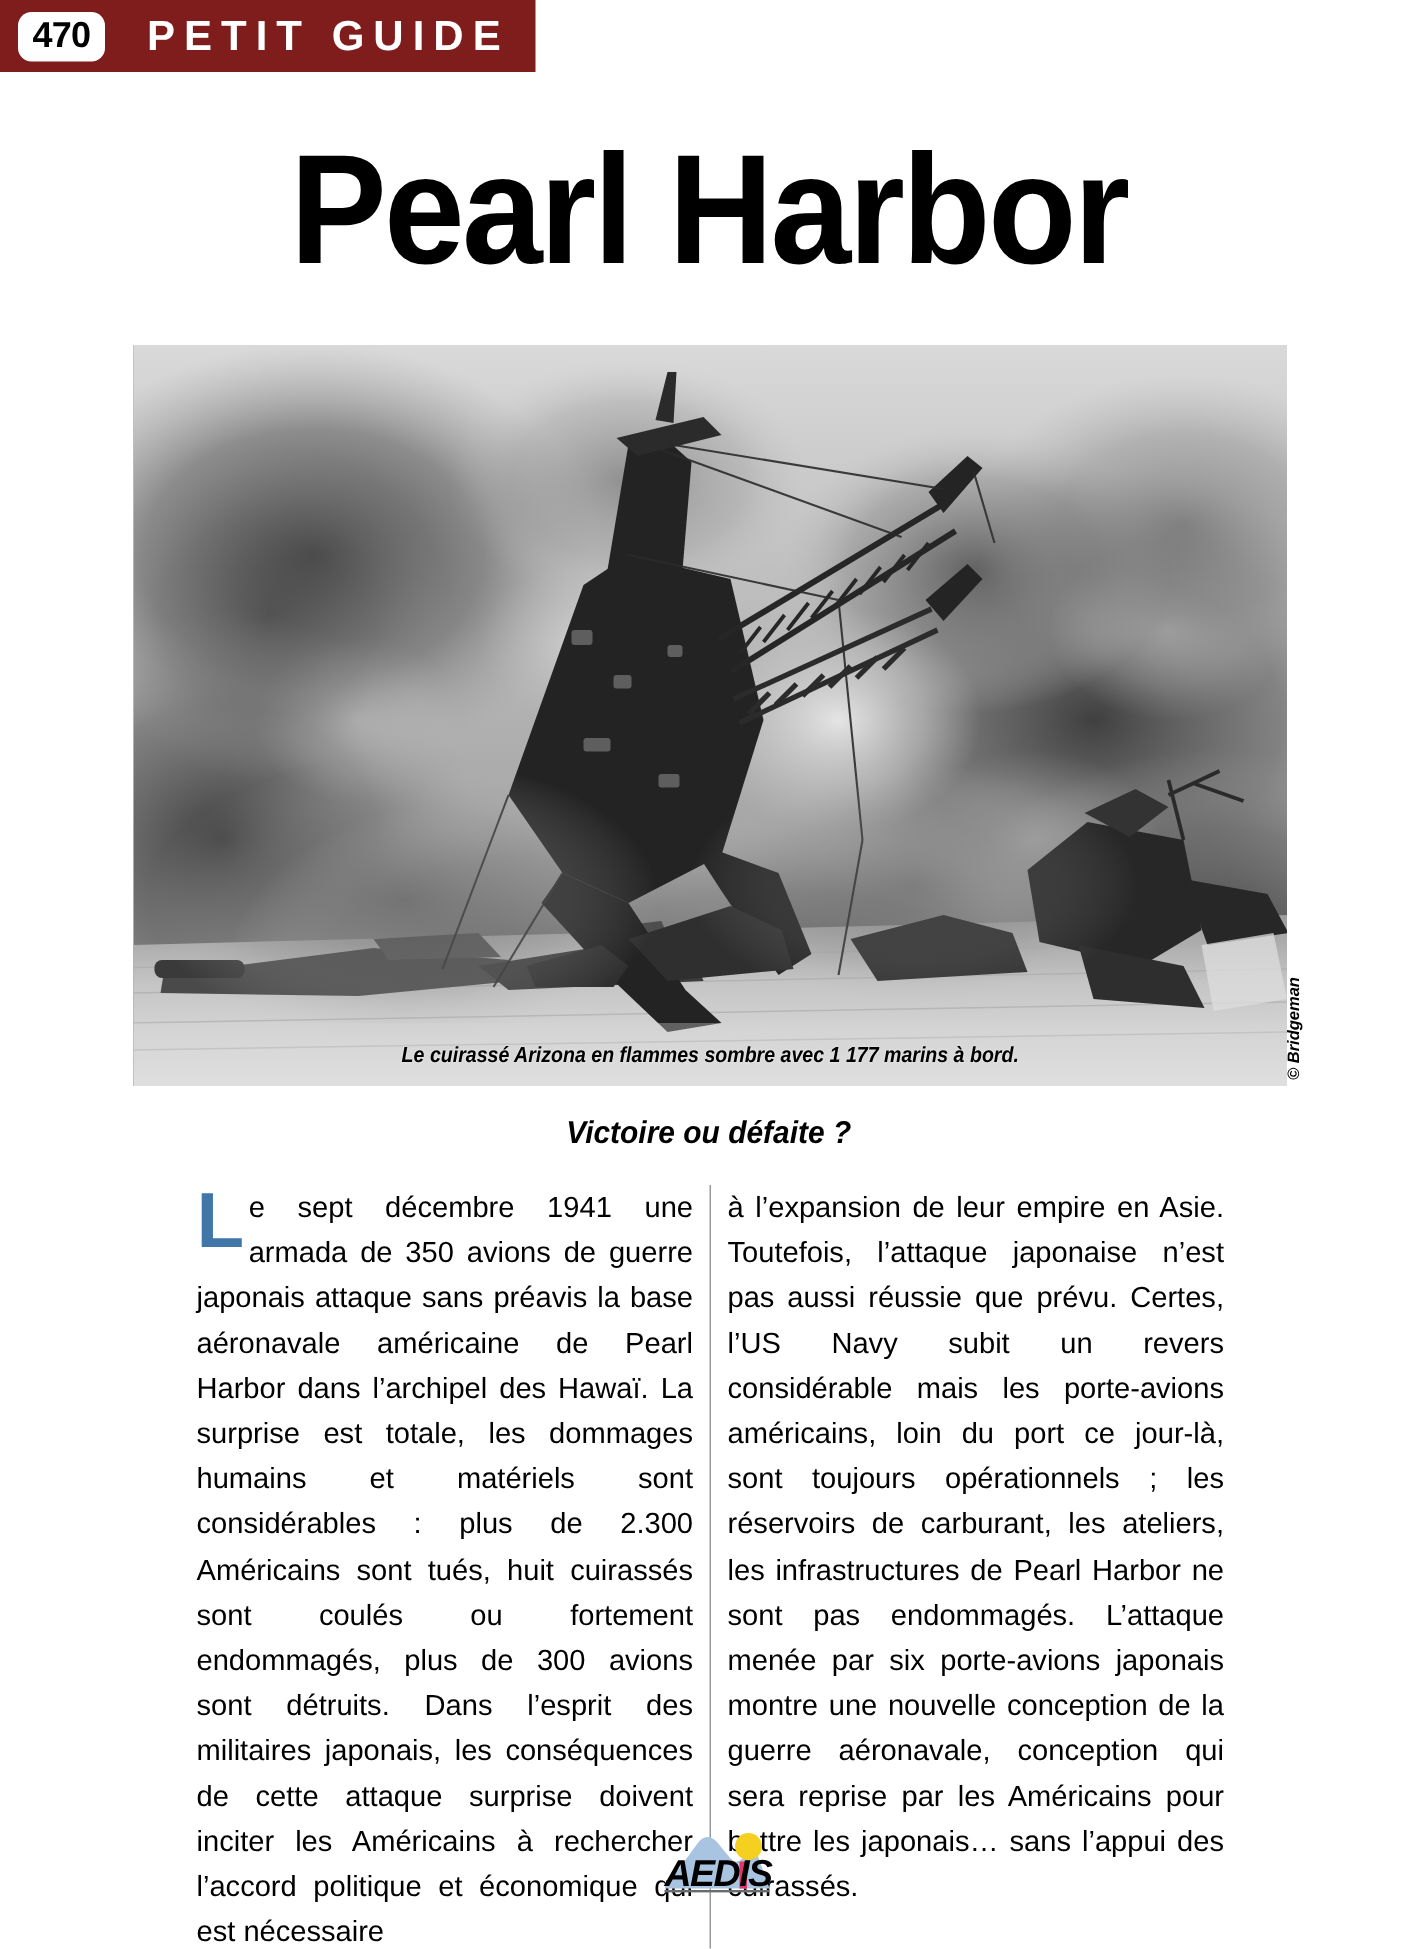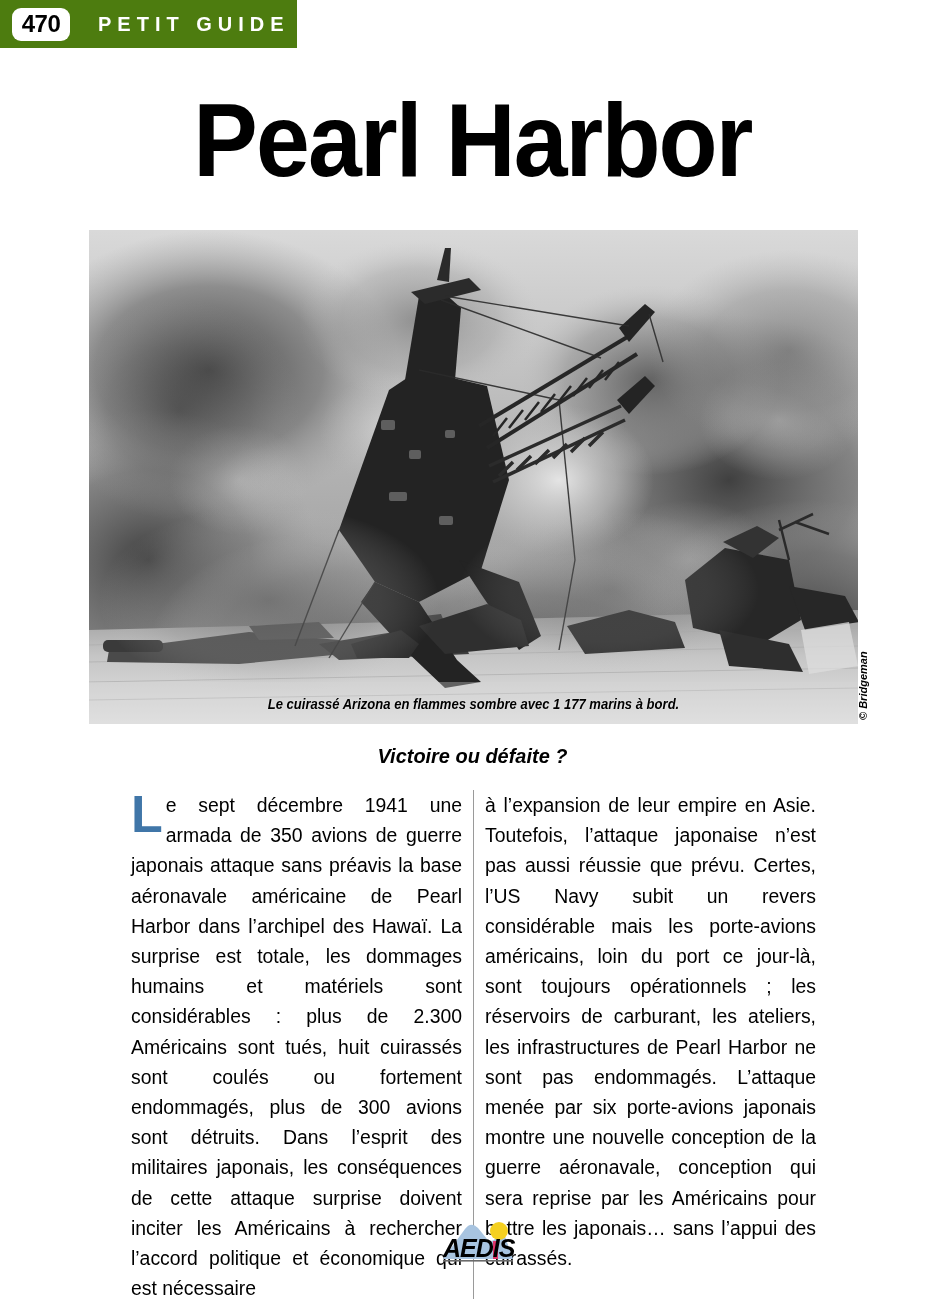--- a/index.html
+++ b/index.html
@@ -13,23 +13,23 @@
     position: relative;
     font-family: "Liberation Sans", sans-serif;
     overflow: hidden;
   }
 
   
   .header-banner {
     position: absolute;
     left: 0;
     top: 0;
-    width: 297px;
+    width: 357px;
     height: 48px;
-    background: #4d7c0f;
+    background: #7f1d1d;
     display: flex;
     align-items: center;
   }
   .page-badge {
     margin-left: 12px;
     background: #ffffff;
     border-radius: 9px;
     width: 58px;
     height: 33px;
     display: flex;
@@ -38,21 +38,21 @@
     font-weight: bold;
     font-size: 24px;
     color: #000000;
     letter-spacing: -0.5px;
     font-family: "Liberation Sans", sans-serif;
   }
   .header-label {
     margin-left: 28px;
     color: #ffffff;
     font-weight: bold;
-    font-size: 20px;
+    font-size: 28px;
     letter-spacing: 6px;
     font-family: "Liberation Sans", sans-serif;
   }
 
   
   .page-title {
     position: absolute;
     left: 0;
     top: 88px;
     width: 945px;

